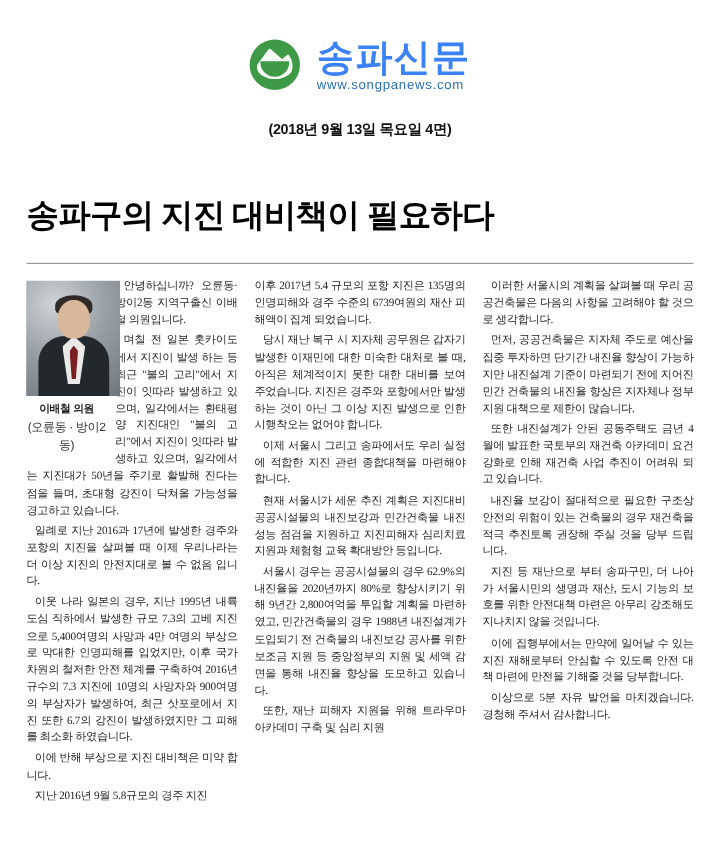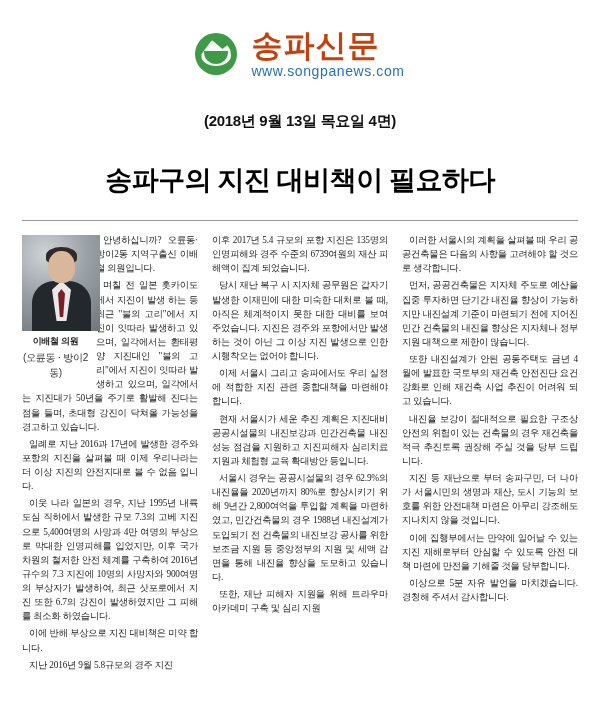--- a/index.html
+++ b/index.html
@@ -64,49 +64,49 @@
     display: flex;
     flex-direction: column;
     align-items: flex-start;
     line-height: 1;
   }
   .logo-title {
     font-family: Liberation Serif, serif;
     font-size: 31px;
     font-weight: bold;
     letter-spacing: 1px;
-    color: #c2410c;
+    color: #3b82f6;
   }
   .logo-url {
     font-family: "Liberation Sans", sans-serif;
-    font-size: 14px;
+    font-size: 11px;
     letter-spacing: 0.6px;
     color: #2a6fb5;
     margin-top: 3px;
   }
 
   
   .dateline {
     text-align: center;
     font-family: "Liberation Sans", sans-serif;
     font-weight: bold;
-    font-size: 15px;
+    font-size: 12px;
     letter-spacing: -0.3px;
-    margin-top: 30px;
+    margin-top: 18px;
     color: #111;
   }
 
   
   .headline {
-    text-align: center;
+    text-align: left;
     font-family: "Liberation Serif", serif;
     font-weight: bold;
     font-size: 27px;
     letter-spacing: -0.5px;
-    margin-top: 31px;
+    margin-top: 44px;
     color: #000;
   }
   .rule {
     margin-top: 22px;
     border-top: 1px solid #9a9a9a;
     width: 100%;
   }
 
   
   .columns {
@@ -249,21 +249,21 @@
       <p>당시 재난 복구 시 지자체 공무원은 갑자기 발생한 이재민에 대한 미숙한 대처로 볼 때, 아직은 체계적이지 못한 대한 대비를 보여 주었습니다. 지진은 경주와 포항에서만 발생하는 것이 아닌 그 이상 지진 발생으로 인한 시행착오는 없어야 합니다.</p>
       <p>이제 서울시 그리고 송파에서도 우리 실정에 적합한 지진 관련 종합대책을 마련해야 합니다.</p>
       <p>현재 서울시가 세운 추진 계획은 지진대비 공공시설물의 내진보강과 민간건축물 내진 성능 점검을 지원하고 지진피해자 심리치료 지원과 체험형 교육 확대방안 등입니다.</p>
       <p>서울시 경우는 공공시설물의 경우 62.9%의 내진율을 2020년까지 80%로 향상시키기 위해 9년간 2,800여억을 투입할 계획을 마련하였고, 민간건축물의 경우 1988년 내진설계가 도입되기 전 건축물의 내진보강 공사를 위한 보조금 지원 등 중앙정부의 지원 및 세액 감면을 통해 내진율 향상을 도모하고 있습니다.</p>
       <p>또한, 재난 피해자 지원을 위해 트라우마 아카데미 구축 및 심리 지원</p>
     </div>
 
     <div class="col">
       <p>이러한 서울시의 계획을 살펴볼 때 우리 공공건축물은 다음의 사항을 고려해야 할 것으로 생각합니다.</p>
       <p>먼저, 공공건축물은 지자체 주도로 예산을 집중 투자하면 단기간 내진율 향상이 가능하지만 내진설계 기준이 마련되기 전에 지어진 민간 건축물의 내진율 향상은 지자체나 정부지원 대책으로 제한이 많습니다.</p>
-      <p>또한 내진설계가 안된 공동주택도 금년 4월에 발표한 국토부의 재건축 안전진단 요건 강화로 인해 재건축 사업 추진이 어려워 되고 있습니다.</p>
+      <p>또한 내진설계가 안된 공동주택도 금년 4월에 발표한 국토부의 재건축 아카데미 요건 강화로 인해 재건축 사업 추진이 어려워 되고 있습니다.</p>
       <p>내진율 보강이 절대적으로 필요한 구조상 안전의 위험이 있는 건축물의 경우 재건축을 적극 추진토록 권장해 주실 것을 당부 드립니다.</p>
       <p>지진 등 재난으로 부터 송파구민, 더 나아가 서울시민의 생명과 재산, 도시 기능의 보호를 위한 안전대책 마련은 아무리 강조해도 지나치지 않을 것입니다.</p>
       <p>이에 집행부에서는 만약에 일어날 수 있는 지진 재해로부터 안심할 수 있도록 안전 대책 마련에 만전을 기해줄 것을 당부합니다.</p>
       <p>이상으로 5분 자유 발언을 마치겠습니다. 경청해 주셔서 감사합니다.</p>
     </div>
 
   </div>
 </div>
 
 </body></html>

